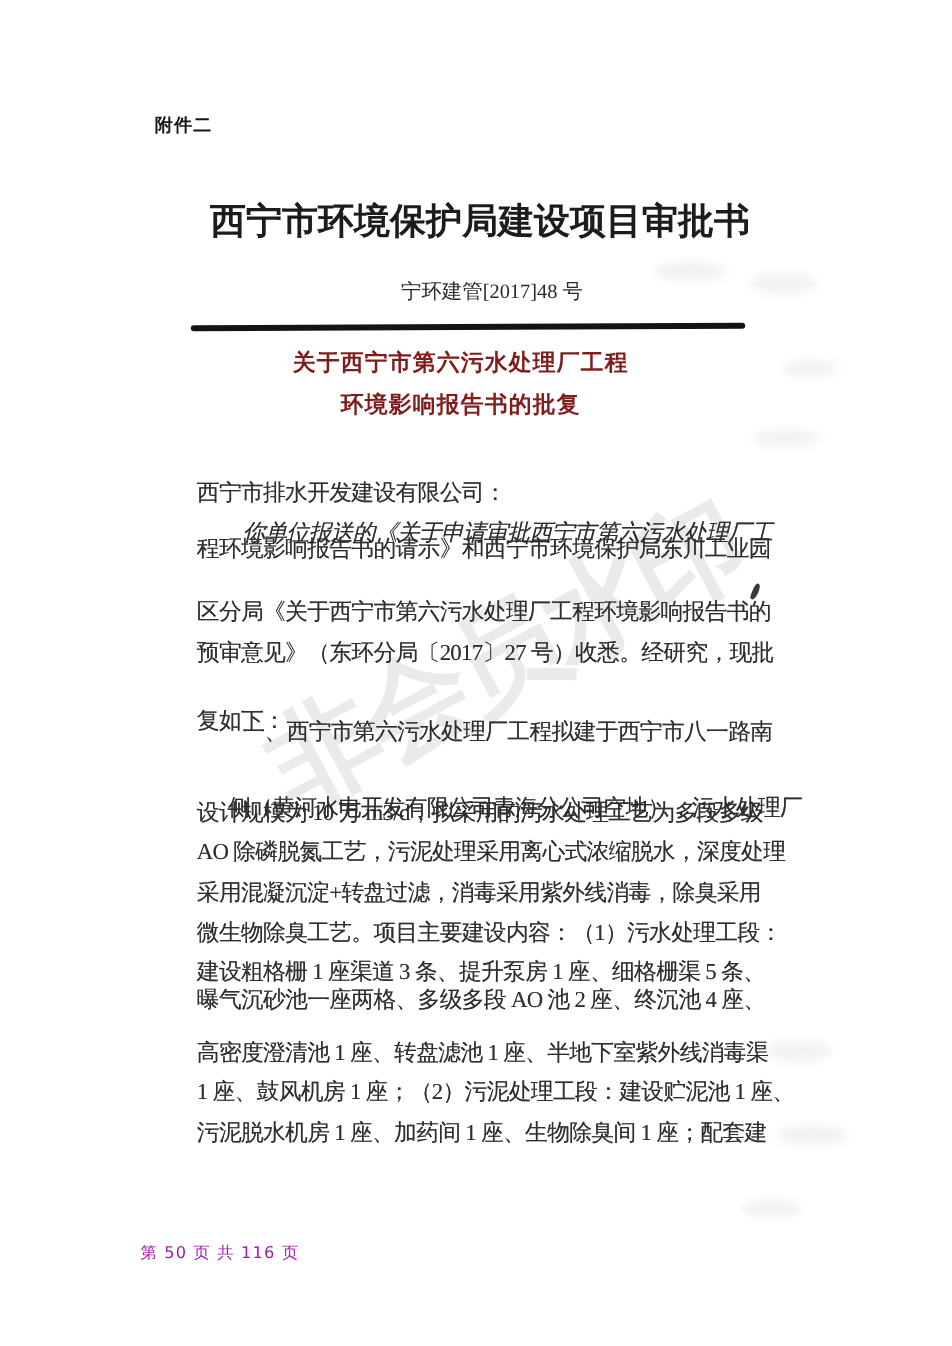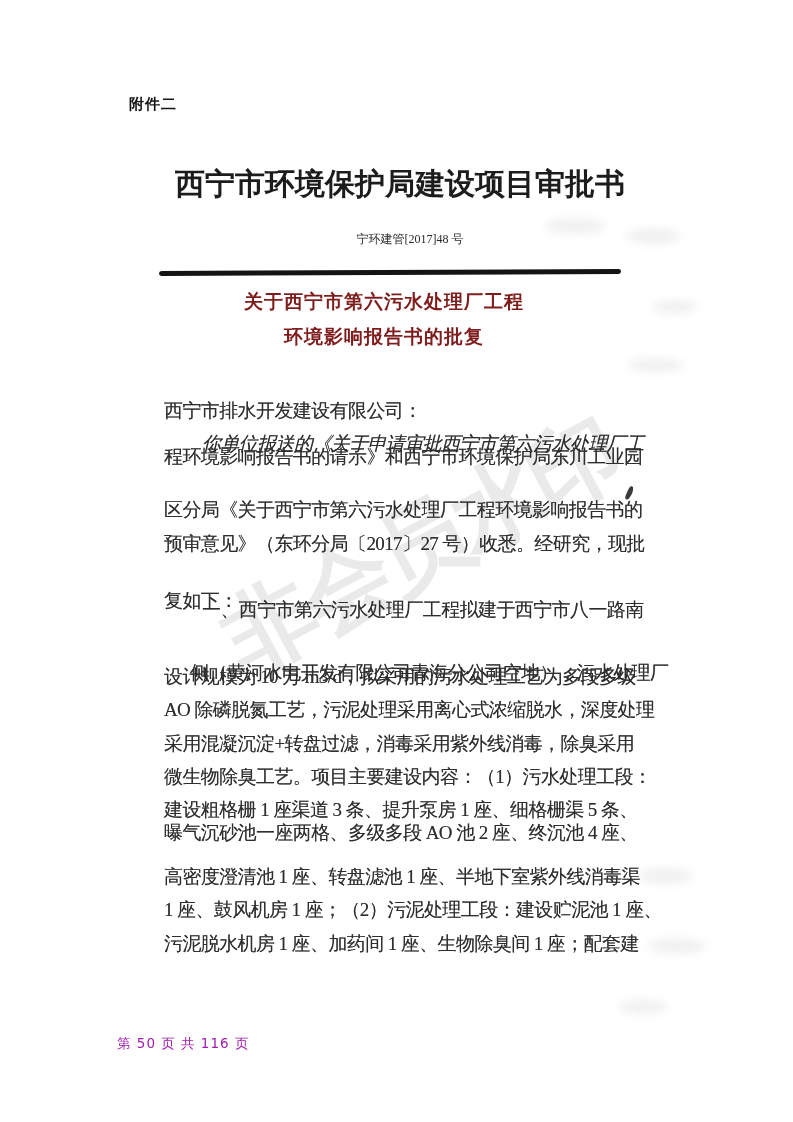--- a/index.html
+++ b/index.html
@@ -27,21 +27,21 @@
     left: 160px; top: 164px; width: 480px;
     text-align: center;
     font-size: 30px;
     font-weight: 700;
     letter-spacing: 0px;
     color: #1c1c1c;
   }
   .doc-number {
     left: 260px; top: 231px; width: 300px;
     text-align: center;
-    font-size: 12px;
+    font-size: 17px;
     color: #2a2a2a;
   }
   .divider {
     left: 159px; top: 270px; width: 462px; height: 5px;
     background: #141414;
     border-radius: 3px;
     transform: rotate(-0.25deg);
   }
   .heading-line {
     left: 224px; width: 320px;

